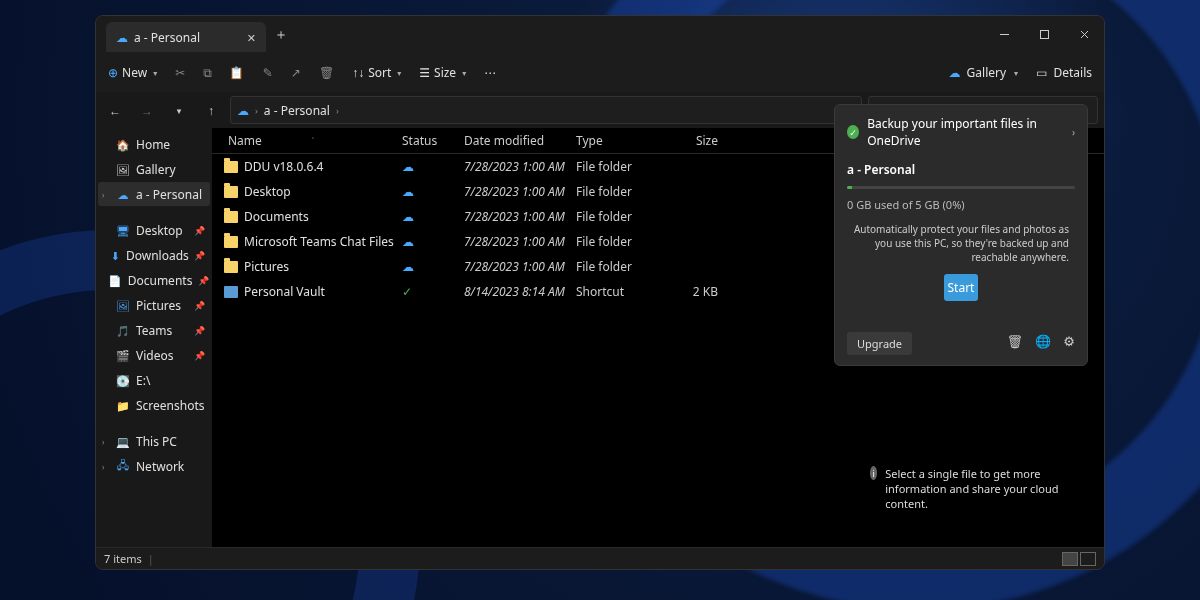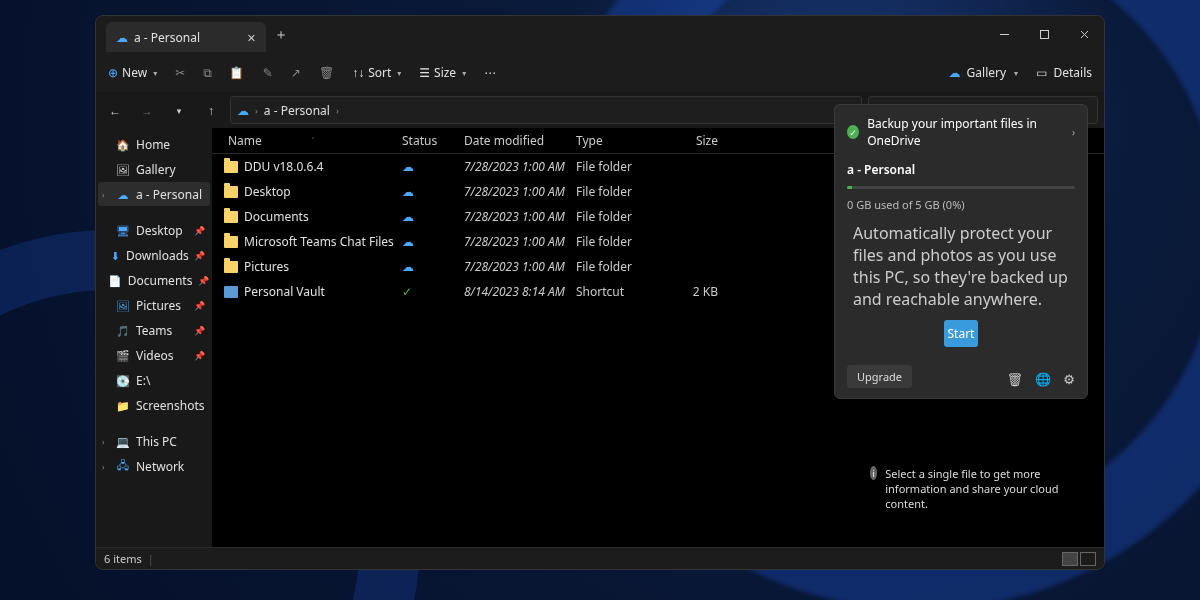--- a/index.html
+++ b/index.html
@@ -63,23 +63,23 @@
 .viewbtn{width:16px;height:14px;border:1px solid #666;}
 
 
 .flyout{position:absolute;right:16px;top:88px;width:254px;background:#2b2b2b;border:1px solid #3a3a3a;border-radius:6px;padding:10px 12px 10px;color:#ddd;display:flex;flex-direction:column;gap:8px;z-index:5;}
 .flyhead{display:flex;align-items:center;gap:8px;font-size:12px;color:#fff;}
 .flyhead .ok{width:14px;height:14px;border-radius:50%;background:#4caf50;display:flex;align-items:center;justify-content:center;font-size:9px;color:#fff;}
 .flytitle{font-weight:600;color:#fff;padding-top:4px;}
 .flybar{height:3px;background:#444;border-radius:2px;overflow:hidden;}
 .flybar>div{height:100%;width:2%;background:#4caf50;}
 .flysub{font-size:11px;color:#bbb;}
-.flydesc{font-size:16px;color:#ccc;text-align:left;padding:2px 6px;}
+.flydesc{font-size:10px;color:#ccc;text-align:right;padding:2px 6px;}
 .startbtn{align-self:center;background:#3a9bdc;color:#fff;border:none;border-radius:3px;padding:5px 4px;font-size:12px;}
-.flyfoot{display:flex;align-items:flex-end;margin-top:10px;}
+.flyfoot{display:flex;align-items:flex-start;margin-top:23px;}
 .upgrade{background:#3a3a3a;color:#ddd;border:none;border-radius:3px;padding:4px 10px;font-size:11px;}
 .flyicons{margin-left:auto;display:flex;gap:12px;color:#ccc;font-size:13px;}
 
 .infohint{position:absolute;right:24px;top:338px;width:210px;color:#ddd;font-size:11px;display:flex;gap:8px;z-index:3;}
 .infohint .i{width:14px;height:14px;border-radius:50%;background:#666;display:flex;align-items:center;justify-content:center;font-size:9px;color:#fff;}
 svg{display:block;}
 </style>
 </head>
 <body>
 <div class="bg-swirl"></div>
@@ -331,21 +331,21 @@
       <button class="upgrade">Upgrade</button>
       <div class="flyicons">
         <span>🗑</span>
         <span>🌐</span>
         <span>⚙</span>
       </div>
     </div>
   </div>
 
   <div class="statusbar">
-    <span>6 items</span>
+    <span>7 items</span>
     <span style="margin-left:6px;color:#555">|</span>
     <div class="viewsw">
       <div class="viewbtn" style="background:#444"></div>
       <div class="viewbtn"></div>
     </div>
   </div>
 
 </div>
 
 </body></html>

